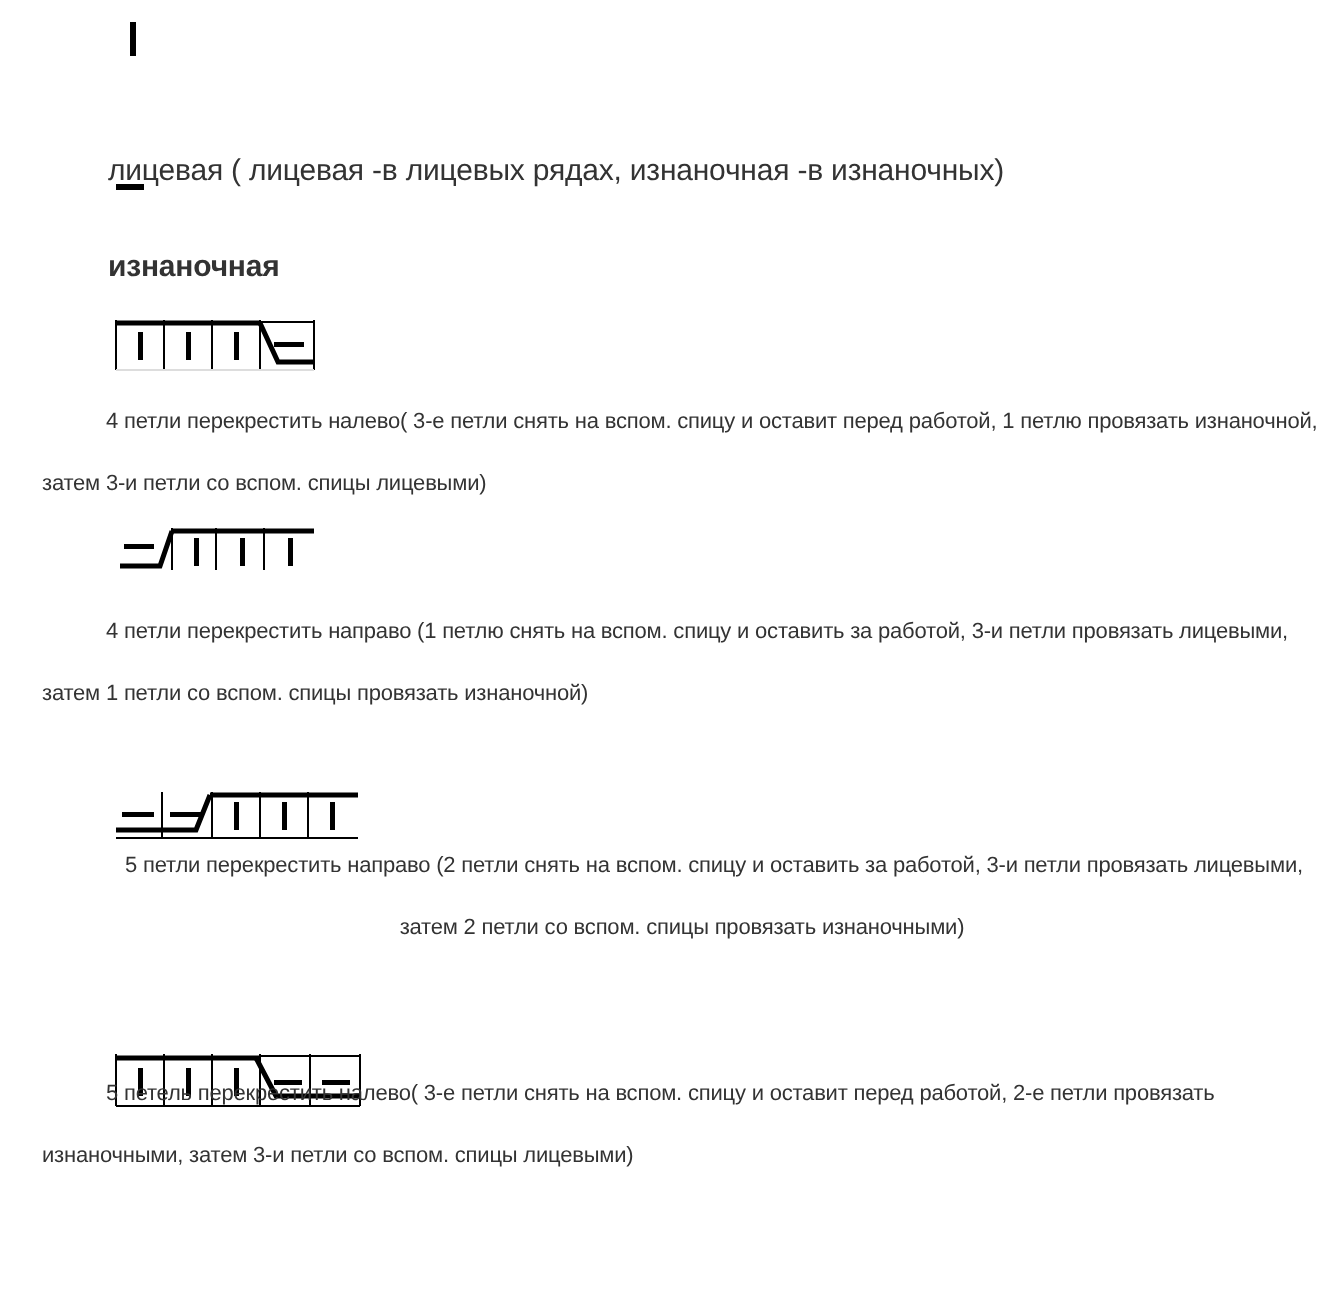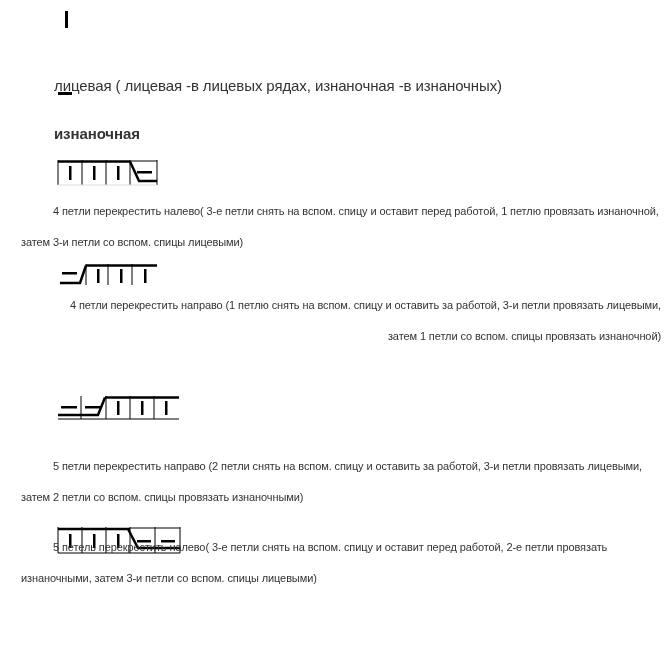--- a/index.html
+++ b/index.html
@@ -87,21 +87,21 @@
 
     <line x1="26" y1="0" x2="26" y2="21" stroke="#000" stroke-width="1"></line>
     <line x1="48" y1="0" x2="48" y2="21" stroke="#000" stroke-width="1"></line>
     <line x1="72" y1="0" x2="72" y2="21" stroke="#000" stroke-width="1"></line>
 
     <rect x="37" y="5" width="2.5" height="14" fill="#000"></rect>
     <rect x="60" y="5" width="2.5" height="14" fill="#000"></rect>
     <rect x="84" y="5" width="2.5" height="14" fill="#000"></rect>
   </svg>
 </div>
-<div class="para" style="top:290px;text-align:right;">4 петли перекрестить направо (1 петлю снять на вспом. спицу и оставить за работой, 3-и петли провязать лицевыми, затем 1 петли со вспом. спицы провязать изнаночной)</div>
+<div class="para" style="top:301px;">4 петли перекрестить направо (1 петлю снять на вспом. спицу и оставить за работой, 3-и петли провязать лицевыми, затем 1 петли со вспом. спицы провязать изнаночной)</div>
 
 <div class="abs" style="left:58px; top:396px;">
   <svg width="122" height="24" viewBox="0 0 122 24">
 
     <line x1="47" y1="1.5" x2="121" y2="1.5" stroke="#000" stroke-width="2.5"></line>
 
     <rect x="3" y="10" width="16" height="2.5" fill="#000"></rect>
     <rect x="27" y="10" width="16" height="2.5" fill="#000"></rect>
 
     <line x1="23" y1="0" x2="23" y2="23" stroke="#000" stroke-width="1"></line>
@@ -111,21 +111,21 @@
 
     <line x1="48" y1="0" x2="48" y2="23" stroke="#000" stroke-width="1"></line>
     <line x1="72" y1="0" x2="72" y2="23" stroke="#000" stroke-width="1"></line>
     <line x1="96" y1="0" x2="96" y2="23" stroke="#000" stroke-width="1"></line>
 
     <rect x="59" y="5" width="2.5" height="14" fill="#000"></rect>
     <rect x="83" y="5" width="2.5" height="14" fill="#000"></rect>
     <rect x="107" y="5" width="2.5" height="14" fill="#000"></rect>
   </svg>
 </div>
-<div class="para" style="top:451px;">5 петли перекрестить направо (2 петли снять на вспом. спицу и оставить за работой, 3-и петли провязать лицевыми, затем 2 петли со вспом. спицы провязать изнаночными)</div>
+<div class="para" style="top:418px;text-align:center;">5 петли перекрестить направо (2 петли снять на вспом. спицу и оставить за работой, 3-и петли провязать лицевыми, затем 2 петли со вспом. спицы провязать изнаночными)</div>
 
 <div class="abs" style="left:57px; top:527px;">
   <svg width="124" height="27" viewBox="0 0 124 27">
 
     <line x1="1" y1="2" x2="73" y2="2" stroke="#000" stroke-width="2.5"></line>
 
     <line x1="73" y1="1" x2="123" y2="1" stroke="#000" stroke-width="1"></line>
 
     <line x1="1" y1="0" x2="1" y2="26" stroke="#000" stroke-width="1"></line>
     <line x1="25" y1="0" x2="25" y2="26" stroke="#000" stroke-width="1"></line>

